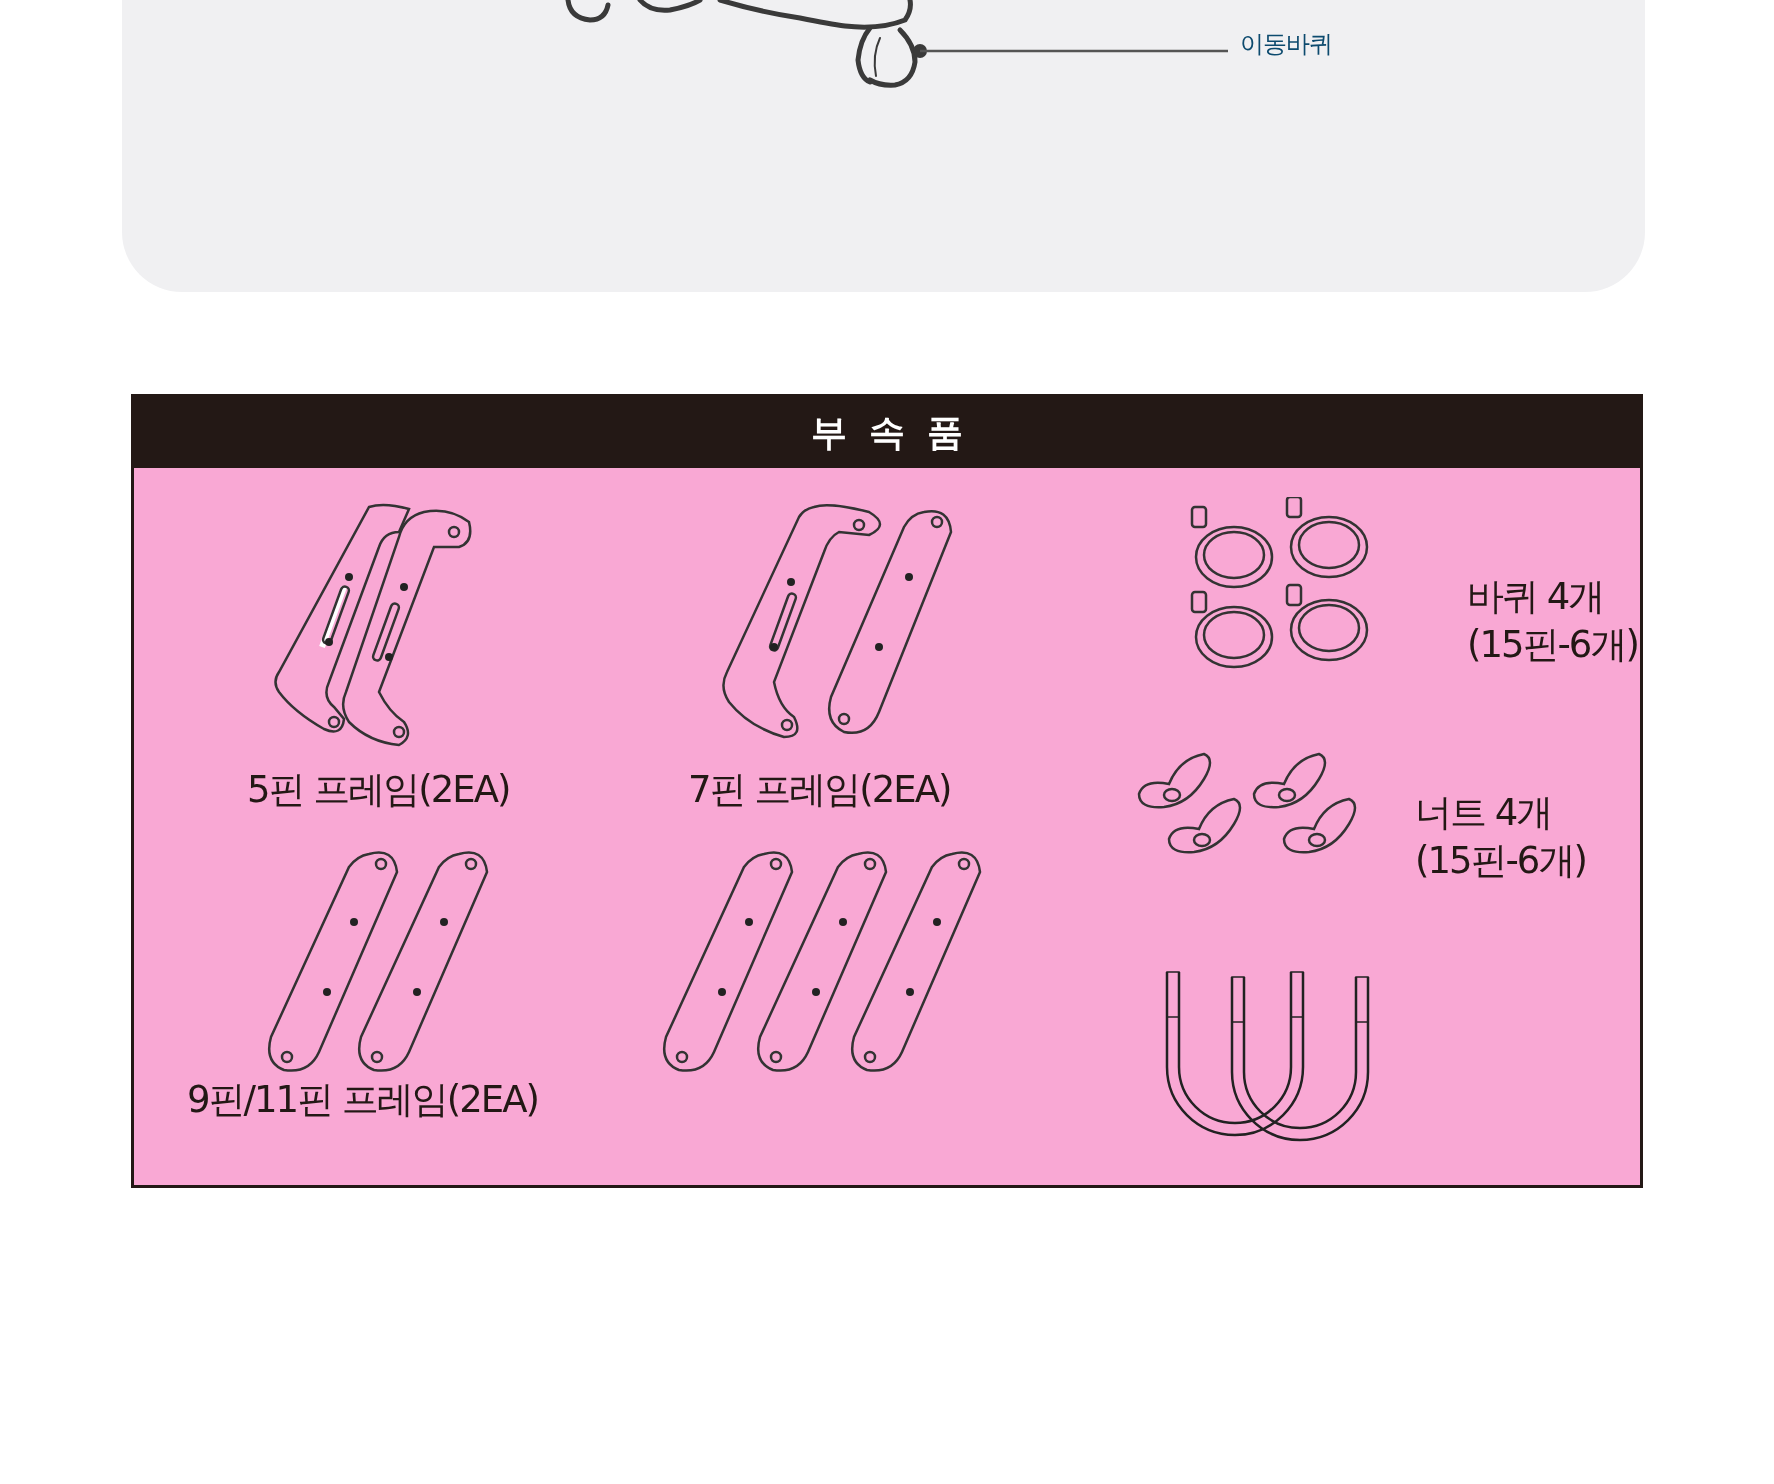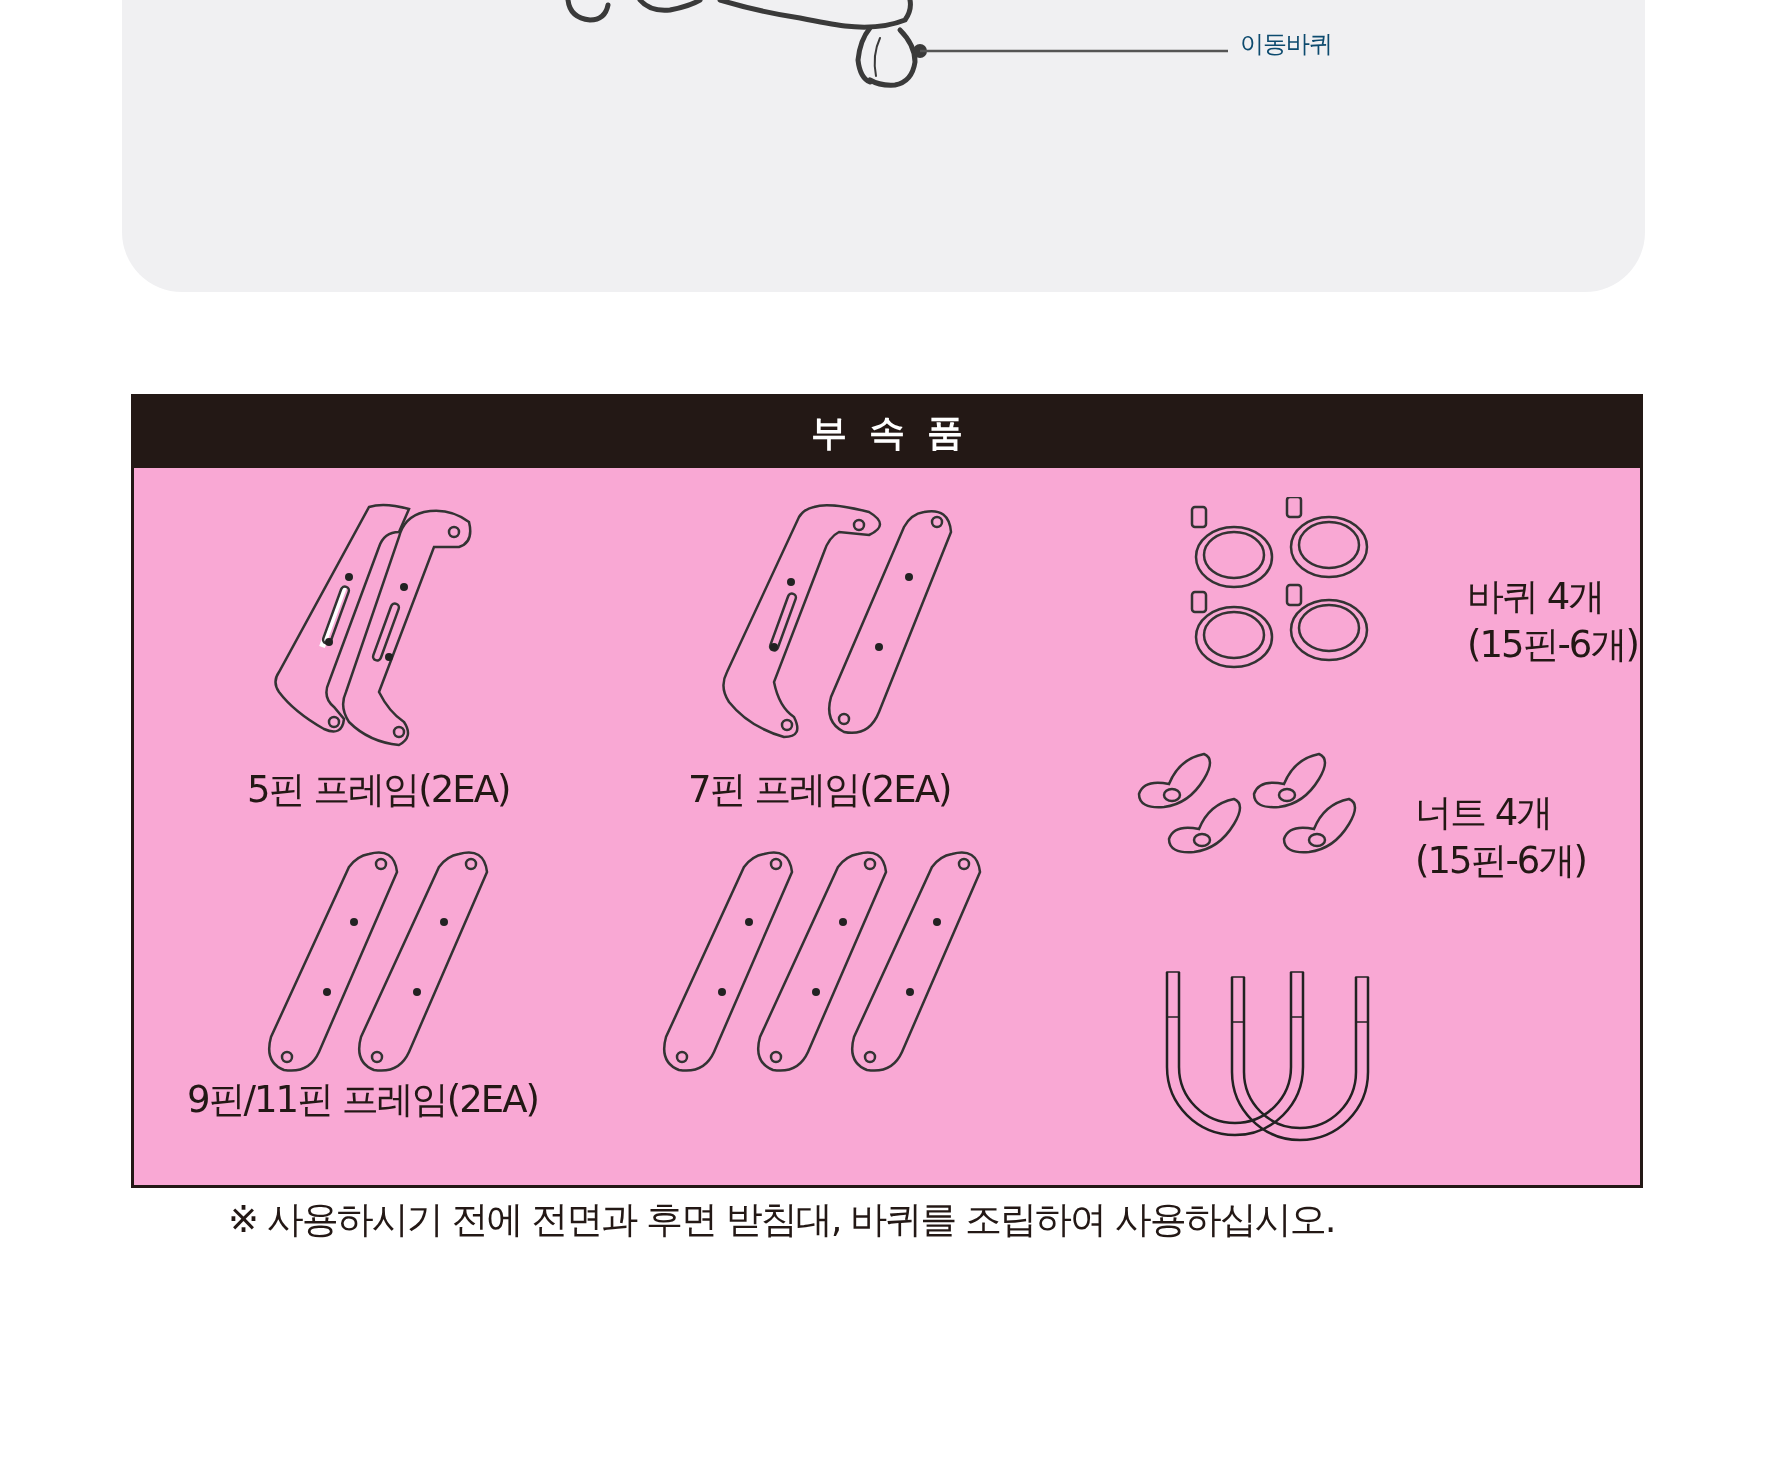--- a/index.html
+++ b/index.html
@@ -196,14 +196,13 @@
     <g stroke="#222" stroke-width="1.5">
       <rect x="3" y="5" width="12" height="45" fill="none"></rect>
         <rect x="127" y="5" width="12" height="45" fill="none"></rect>
       <rect x="68" y="10" width="12" height="45" fill="none"></rect>
         <rect x="192" y="10" width="12" height="45" fill="none"></rect>
     </g>
   </svg>
 </div>
 
 <div class="notes">
-  <div>※ 사용하시기 전에 전면과 후면 받침대, 바퀴를 조립하여 사용하십시오.</div>
 </div>
 
 </body></html>

